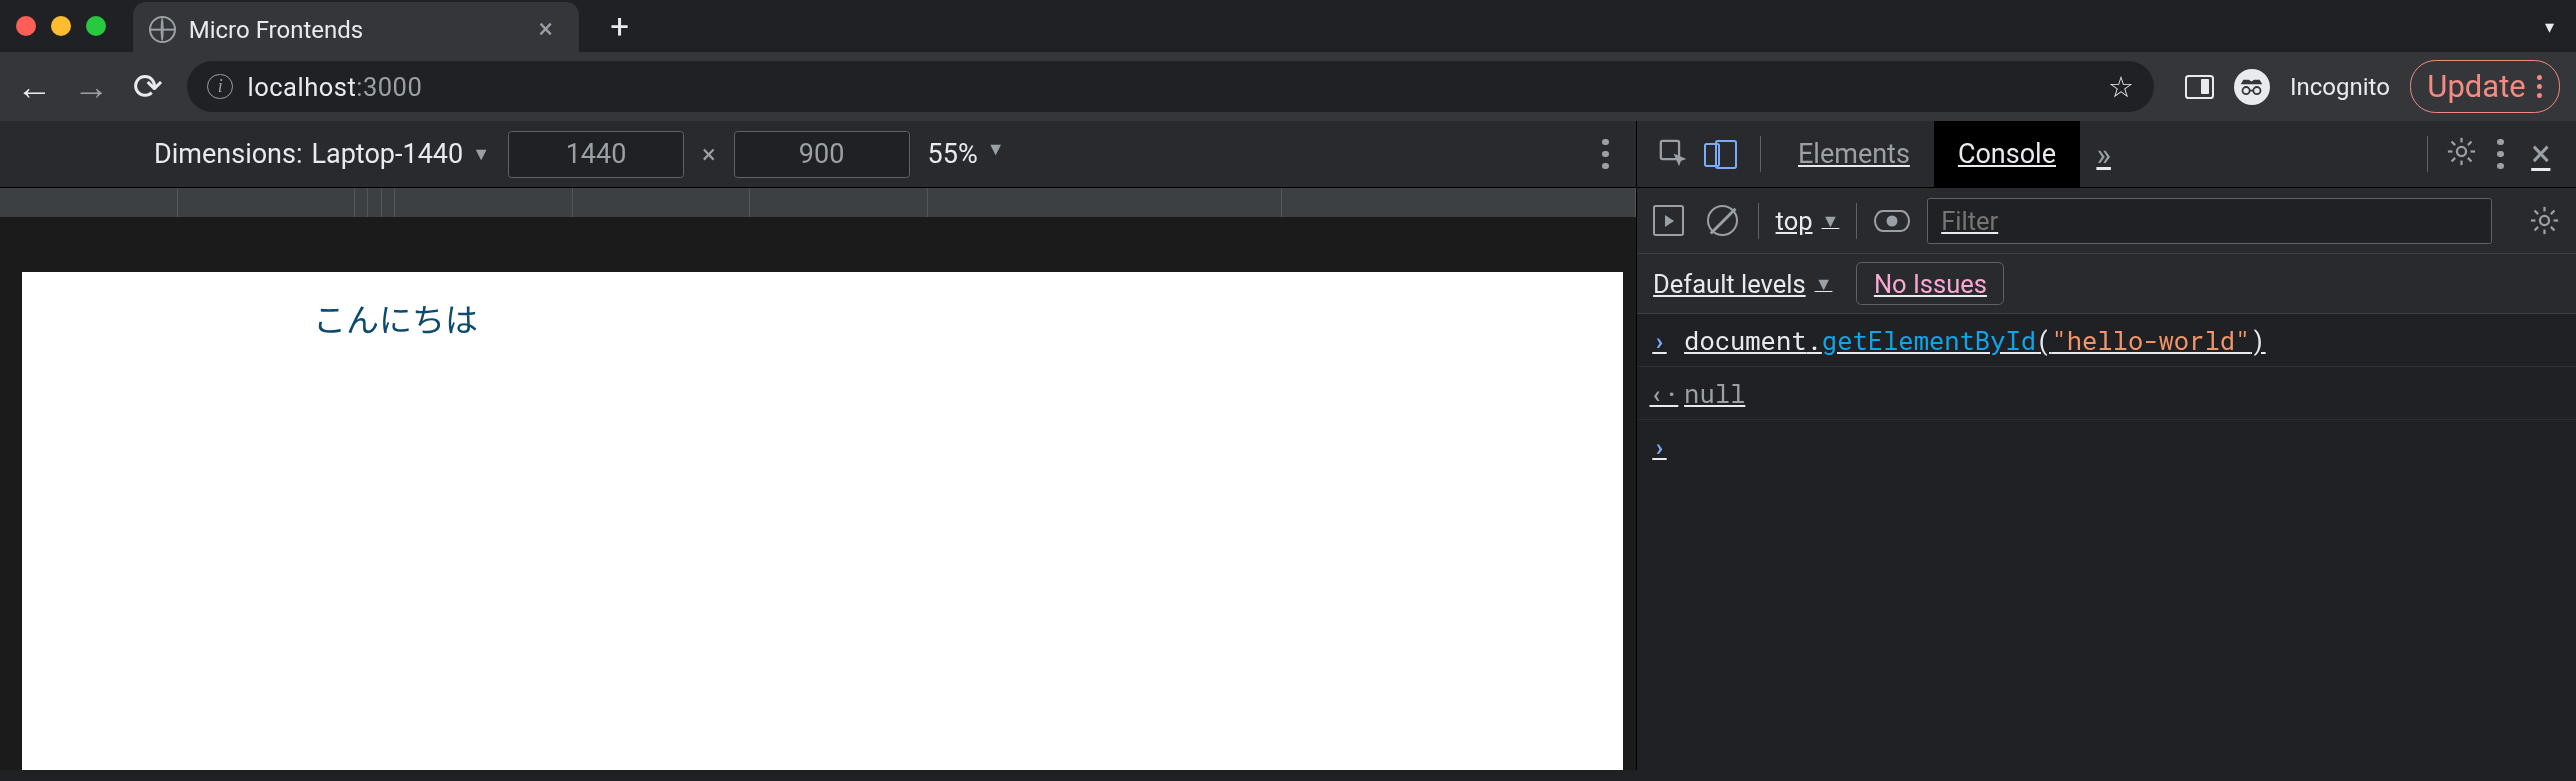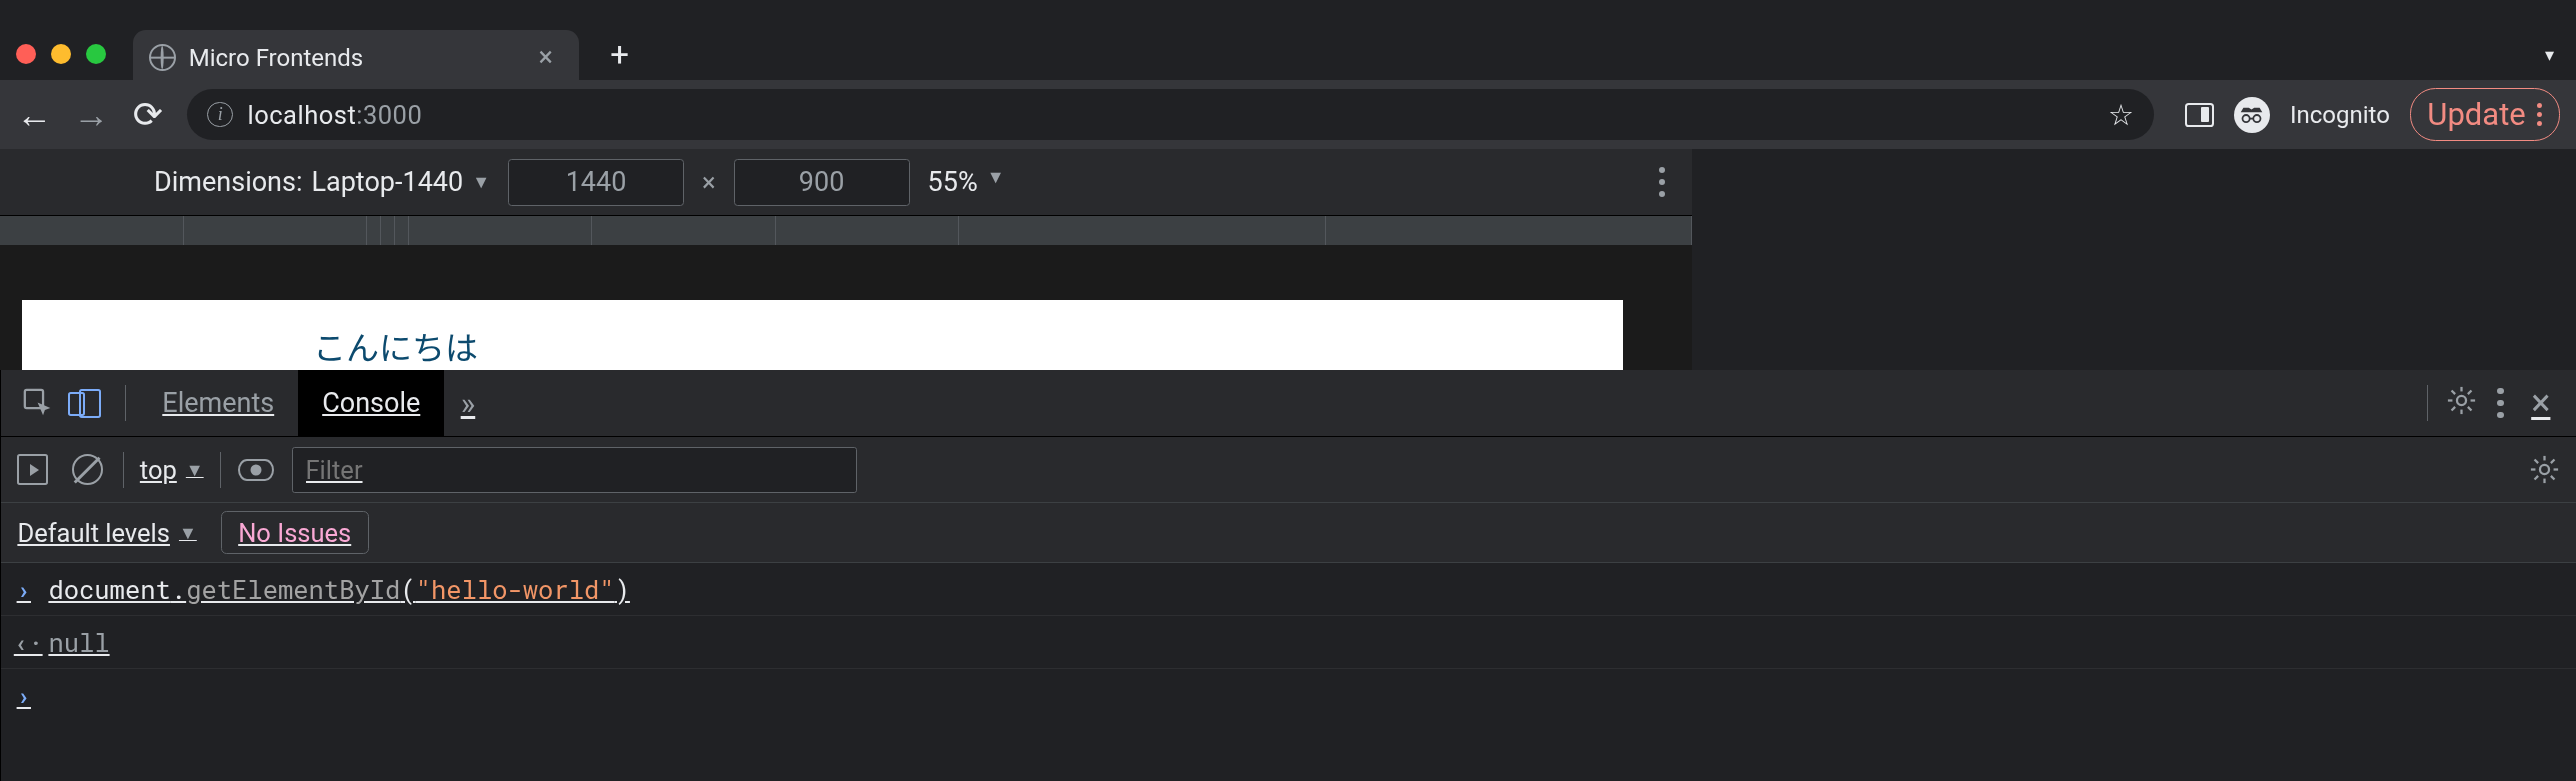--- a/index.html
+++ b/index.html
@@ -11,21 +11,20 @@
     font-size: 24px;
   }
 
   
   .titlebar {
     height: 52px;
     background: #202124;
     display: flex;
     align-items: center;
     padding-left: 16.4px;
-    margin-top: 28px;
   }
   .traffic-lights { display: flex; gap: 14.6px; margin-right: 27px; }
   .tl { width: 20px; height: 20px; border-radius: 50%; }
   .tl.red { background: #ff5f57; }
   .tl.yellow { background: #febc2e; }
   .tl.green { background: #28c840; }
 
   .tab {
     display: flex;
     align-items: center;
@@ -108,21 +107,20 @@
     padding: 7.3px 16.4px; display: flex; align-items: center; gap: 11px;
     color: #f28b82; font-size: 31px;
   }
   .kebab { color: #f28b82; font-size: 25.5px; line-height: .6; display: flex; flex-direction: column; gap: 3.6px; }
   .kebab span { display: block; width: 5.5px; height: 5.5px; background: #f28b82; border-radius: 50%; }
 
   
   .main {
     display: flex;
     height: calc(782px - 64px - 69px);
-    flex-direction: column;
   }
 
   
   .left {
     width: 1692px;
     display: flex;
     flex-direction: column;
     background: #202124;
   }
   .device-bar {
@@ -280,21 +278,21 @@
   }
   .cline.tight { border-bottom: 0.9px solid #2d2e31; }
   .gutter {
     width: 20px; text-align: center; color: #7cacf8; font-weight: bold;
     flex-shrink: 0; font-size: 24px; padding-top: 1.8px;
   }
   .gutter.ret { color: #9aa0a6; }
   .code { white-space: pre; }
   .tok-obj { color: #e8eaed; }
   .tok-dot { color: #e8eaed; }
-  .tok-fn { color: #a3a3a3; }
+  .tok-fn { color: #0ea5e9; }
   .tok-par { color: #e8eaed; }
   .tok-str { color: #f29667; }
   .tok-null { color: #9aa0a6; }
 
 </style>
 </head>
 <body>
 
 <div class="titlebar">
   <div class="traffic-lights">

